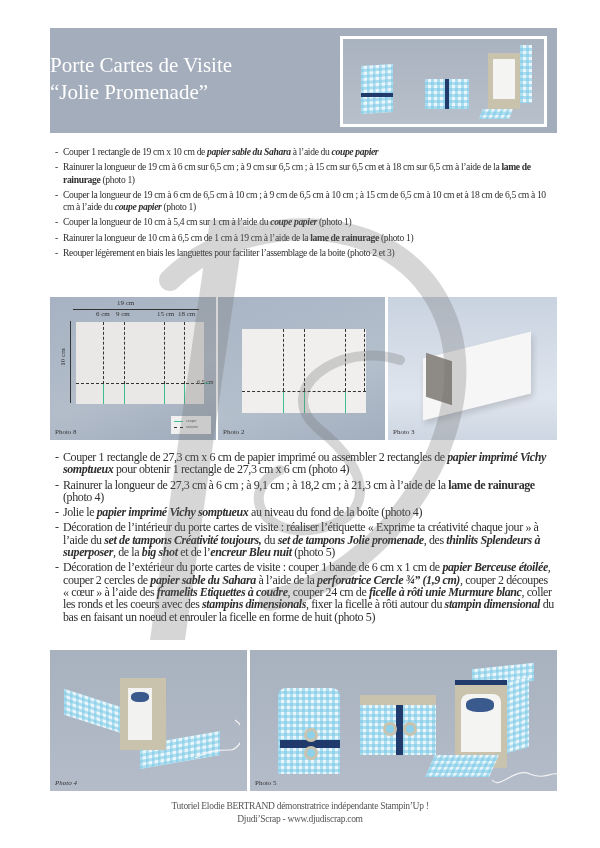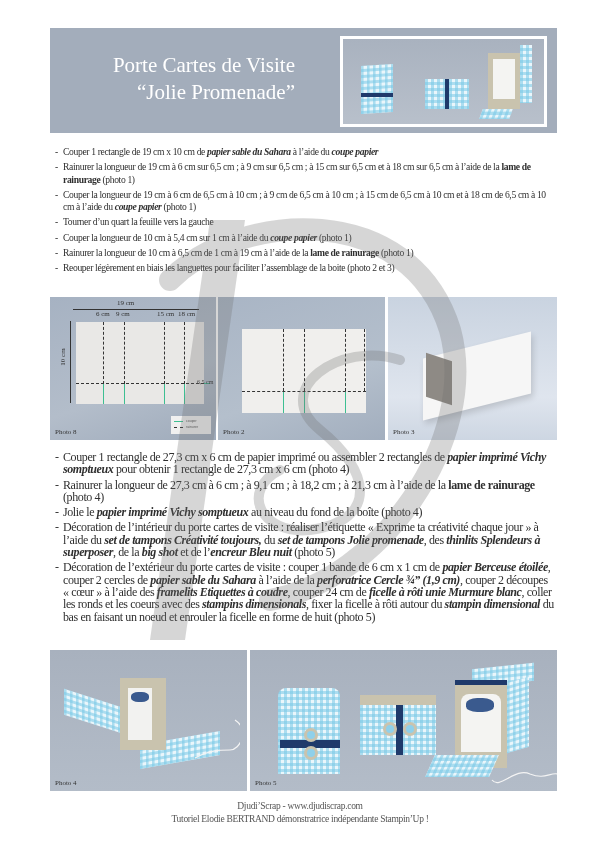--- a/index.html
+++ b/index.html
@@ -4,39 +4,39 @@
 <style>
   * { box-sizing: border-box; margin: 0; padding: 0; }
   html, body { width: 600px; height: 848px; background: #ffffff; overflow: hidden; }
   body { position: relative; font-family: "DejaVu Serif", "Liberation Serif", serif; color: #2b2b2b; }
 
   
   .watermark { position: absolute; left: 150px; top: 190px; width: 320px; height: 470px; pointer-events: none; z-index: 5; opacity: 0.28; }
 
   
   .header { position: absolute; left: 50px; top: 28px; width: 507px; height: 105px; background: #a3adbb; }
-  .header-title { position: absolute; left: 0; top: 24px; width: 245px; text-align: right; color: #ffffff; font-family: "Liberation Serif", serif; font-size: 21px; line-height: 27px; }
+  .header-title { position: absolute; left: 0; top: 24px; width: 245px; text-align: left; color: #ffffff; font-family: "Liberation Serif", serif; font-size: 21px; line-height: 27px; }
   .header-photo { position: absolute; left: 290px; top: 8px; width: 207px; height: 91px; border: 3px solid #ffffff; background: linear-gradient(180deg, #a9b2bf 0%, #b8c0cb 100%); overflow: hidden; }
 
   
   .steps { position: absolute; left: 55px; width: 500px; list-style: none; font-family: "Liberation Serif", serif; font-size: 9.6px; line-height: 12.3px; color: #2f2f2f; letter-spacing: -0.35px; }
   .steps li { position: relative; padding-left: 8px; margin-bottom: 3px; }
   .steps li::before { content: "-"; position: absolute; left: 0; top: 0; }
   .steps b { font-weight: bold; font-style: italic; }
   .steps strong { font-weight: bold; }
   .steps-1 { top: 146px; }
   .steps-2 { top: 451px; font-size: 12px; letter-spacing: -0.4px; }
 
   
   .photo { position: absolute; overflow: hidden; background: #a6b1c0; }
   .photo-label { position: absolute; left: 5px; bottom: 4px; font-family: "Liberation Serif", serif; font-size: 7px; color: #333; }
   .p1 { left: 50px; top: 297px; width: 166px; height: 143px; background: linear-gradient(160deg, #a6b2c2 0%, #b3bdca 60%, #9fabbb 100%); }
   .p2 { left: 218px; top: 297px; width: 167px; height: 143px; background: linear-gradient(160deg, #a9b5c5 0%, #b4bfcc 60%, #a2aebe 100%); }
   .p3 { left: 388px; top: 297px; width: 169px; height: 143px; background: linear-gradient(180deg, #c9d3e0 0%, #dfe5ee 70%, #cdd6e2 100%); }
-  .p4 { left: 50px; top: 650px; width: 197px; height: 141px; background: linear-gradient(180deg, #a8b1be 0%, #b3bcc8 100%); }
+  .p4 { left: 50px; top: 650px; width: 197px; height: 141px; background: linear-gradient(180deg, #a8b1be 0%, #b3bcc8 100%); font-style: italic; }
   .p5 { left: 250px; top: 650px; width: 307px; height: 141px; background: linear-gradient(180deg, #a8b1be 0%, #b3bcc8 100%); }
 
   .sheet { position: absolute; background: #e9e8e6; }
   .dline-v { position: absolute; width: 0; border-left: 1.2px dashed #333; }
   .dline-h { position: absolute; height: 0; border-top: 1.2px dashed #333; }
   .cut { position: absolute; width: 1.3px; background: #3dbf92; }
   .dim-text { position: absolute; font-family: "Liberation Serif", serif; font-size: 7px; color: #333; white-space: nowrap; }
   .legend { position: absolute; right: 5px; bottom: 6px; width: 40px; height: 18px; background: #f0f0f0; font-size: 3.5px; color: #555; padding: 2px 3px; font-family: "Liberation Sans", sans-serif; }
   .legend div { display: flex; align-items: center; gap: 3px; height: 6px; }
   .legend .lg-cut { width: 9px; height: 1px; background: #3dbf92; }
@@ -77,21 +77,20 @@
     <div style="position:absolute;left:150px;top:20px;width:22px;height:40px;background:#f4f4f2;"></div>
     <div class="gingham" style="position:absolute;left:177px;top:6px;width:12px;height:58px;"></div>
     <div class="gingham" style="position:absolute;left:138px;top:70px;width:30px;height:10px;transform:skewX(-20deg);"></div>
   </div>
 </div>
 
 <ul class="steps steps-1">
     <li><span>Couper 1 rectangle de 19 cm x 10 cm de </span><b>papier sable du Sahara</b><span> à l’aide du </span><b>coupe papier</b></li>
     <li><span>Rainurer la longueur de 19 cm à 6 cm sur 6,5 cm ; à 9 cm sur 6,5 cm ; à 15 cm sur 6,5 cm et à 18 cm sur 6,5 cm à l’aide de la </span><strong>lame de rainurage</strong><span> (photo 1)</span></li>
     <li><span>Couper la longueur de 19 cm à 6 cm de 6,5 cm à 10 cm ; à 9 cm de 6,5 cm à 10 cm ; à 15 cm de 6,5 cm à 10 cm et à 18 cm de 6,5 cm à 10 cm à l’aide du </span><b>coupe papier</b><span> (photo 1)</span></li>
-    <li><span>Tourner d’un quart la feuille vers la gauche</span></li>
     <li><span>Couper la longueur de 10 cm à 5,4 cm sur 1 cm à l’aide du </span><b>coupe papier</b><span> (photo 1)</span></li>
     <li><span>Rainurer la longueur de 10 cm à 6,5 cm de 1 cm à 19 cm à l’aide de la </span><strong>lame de rainurage</strong><span> (photo 1)</span></li>
     <li><span>Reouper légèrement en biais les languettes pour faciliter l’assemblage de la boite (photo 2 et 3)</span></li>
   </ul>
 
 <div class="photo p1">
   <div class="dim-text" style="left:67px;top:2px;">19 cm</div>
   <div style="position:absolute;left:23px;top:12px;width:126px;height:1px;background:#333;"></div>
   <div class="dim-text" style="left:46px;top:13px;">6 cm</div>
   <div class="dim-text" style="left:66px;top:13px;text-align:center;">9 cm</div>
@@ -189,15 +188,15 @@
   <div style="position:absolute;left:216px;top:48px;width:28px;height:14px;background:#3a5a8e;border-radius:40%;"></div>
   <div class="gingham" style="position:absolute;left:257px;top:30px;width:22px;height:70px;transform:skewY(-16deg);"></div>
   <div class="gingham" style="position:absolute;left:180px;top:105px;width:64px;height:22px;transform:skewX(-24deg);"></div>
   <svg style="position:absolute;left:240px;top:112px;" width="70" height="30">
       <path d="M2 18 C 10 28, 25 5, 40 12 C 55 18, 60 10, 68 12" stroke="#f4f4f4" stroke-width="1.2" fill="none"></path>
     </svg>
   <div class="photo-label">Photo 5</div>
 </div>
 
 <div class="footer">
+  <div>Tutoriel Elodie BERTRAND démonstratrice indépendante Stampin’Up !</div>
   <div>Djudi’Scrap - www.djudiscrap.com</div>
-  <div>Tutoriel Elodie BERTRAND démonstratrice indépendante Stampin’Up !</div>
 </div>
 
 </body></html>

